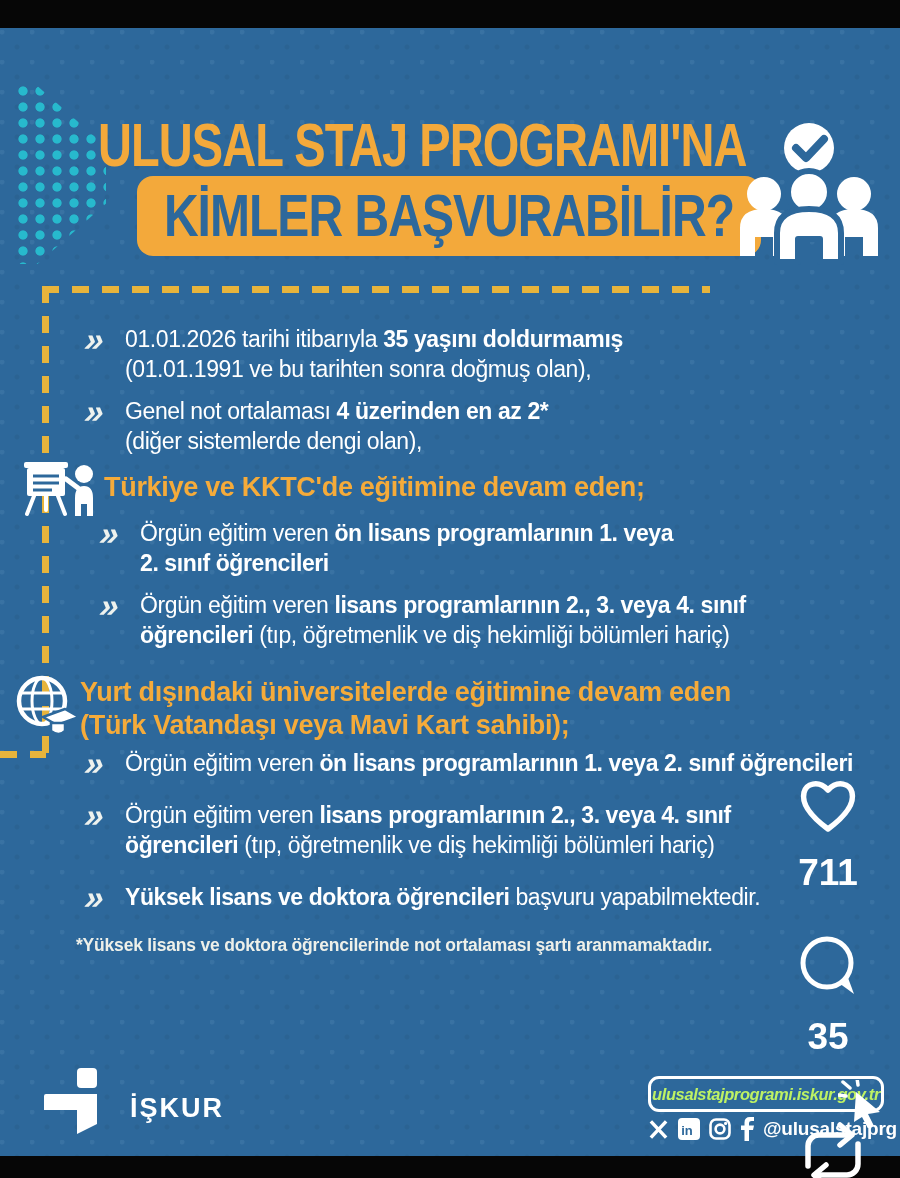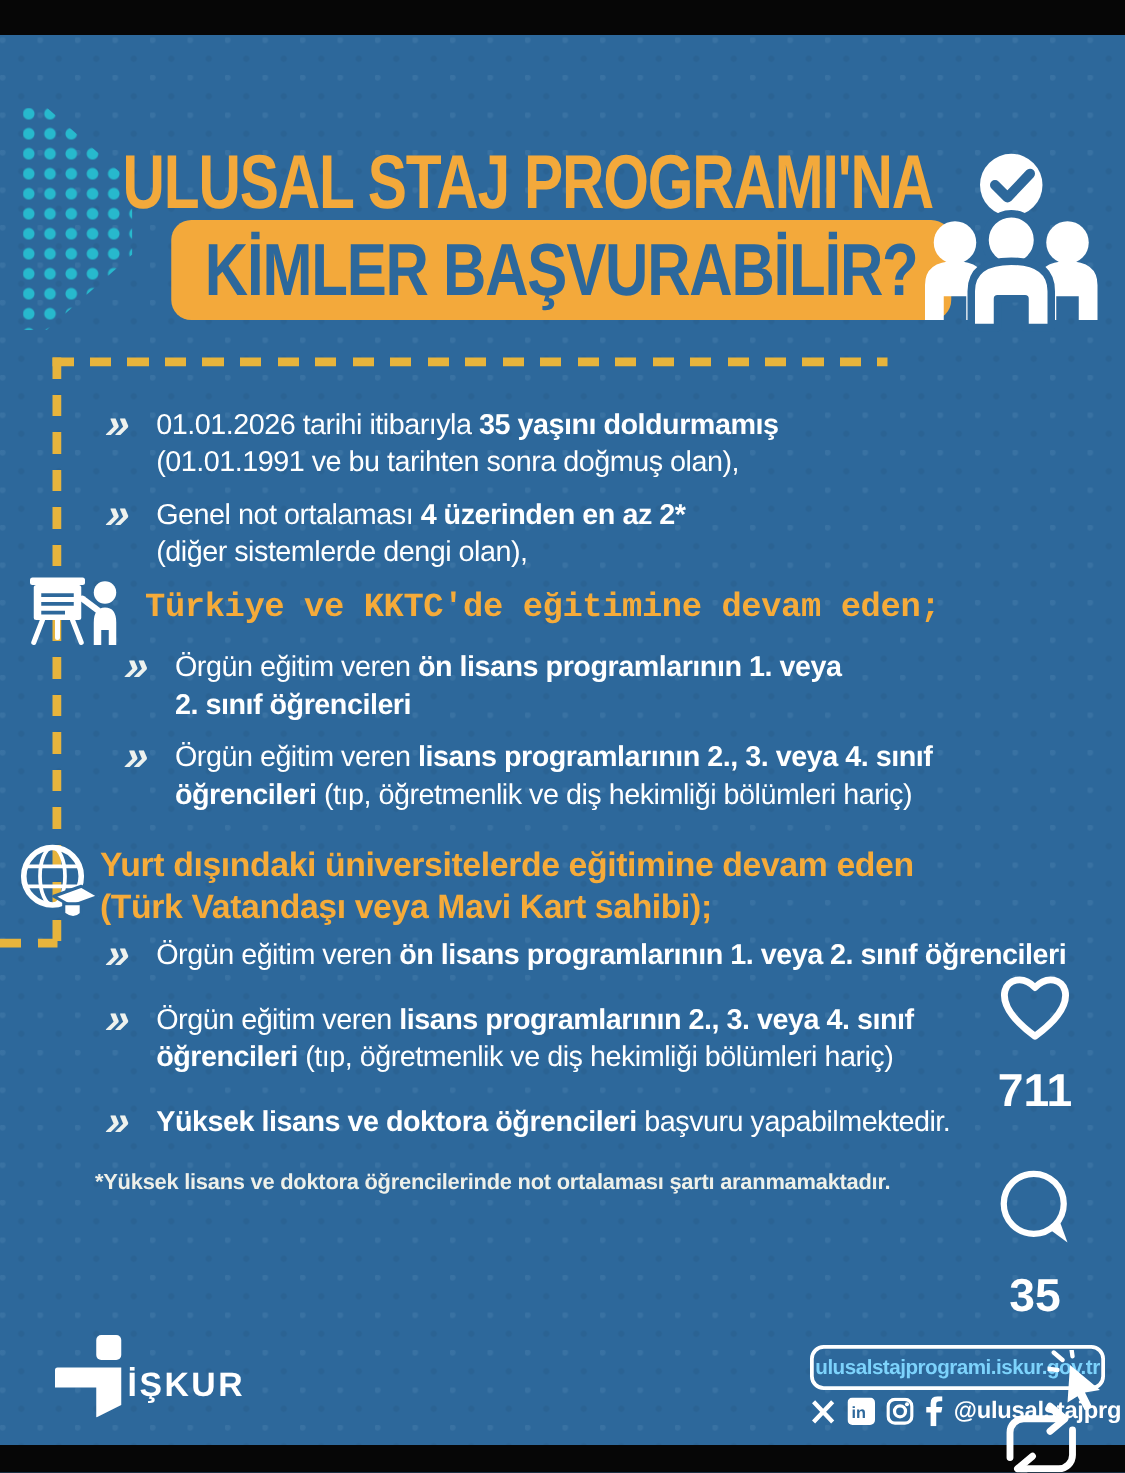--- a/index.html
+++ b/index.html
@@ -48,36 +48,36 @@
   #intro-bullets{left:85px;top:324px;width:720px;}
   #intro-bullets .bullet-row{margin-bottom:12px;}
   #s1-bullets{left:100px;top:518px;width:730px;}
   #s1-bullets .bullet-row{margin-bottom:12px;}
   #s2-bullets{left:85px;top:748px;width:800px;}
   #s2-bullets .bullet-row{margin-bottom:22px;}
 
   
   .sec-heading{color:#f5ab3a;font-weight:700;font-size:27px;line-height:33px;
      letter-spacing:-.3px;white-space:pre-line;}
-  #s1-head{left:116px;top:471px;width:700px;font-family:Liberation Mono, monospace;}
+  #s1-head{left:104px;top:471px;width:700px;}
   #s1-icon{left:22px;top:460px;}
   #s2-head{left:80px;top:676px;width:800px;}
   #s2-icon{left:15px;top:672px;}
 
   
   #footnotes{left:76px;top:934px;width:710px;}
   .footnote{color:#eef0e9;font-weight:700;font-size:17.5px;line-height:23px;
      letter-spacing:-.2px;white-space:pre-wrap;margin-bottom:13px;}
 
   
   #iskur{left:44px;top:1068px;display:flex;align-items:center;}
-  #iskur-text{color:#fff;font-weight:700;font-size:27px;letter-spacing:2px;margin-left:2px;margin-top:14px;}
+  #iskur-text{color:#fff;font-weight:700;font-size:27px;letter-spacing:2px;margin-left:30px;margin-top:14px;}
   #url-box{left:648px;top:1076px;width:236px;height:36px;border:3px solid #fff;border-radius:11px;
      box-sizing:border-box;display:flex;align-items:center;justify-content:center;}
-  #url-box span{color:#7dd3fc;font-weight:700;font-size:16.5px;letter-spacing:-.4px;white-space:nowrap;}
+  #url-box span{color:#bef264;font-weight:700;font-size:16.5px;letter-spacing:-.4px;white-space:nowrap;font-style:italic;}
   #cursor-click{left:838px;top:1080px;}
   #social-row{left:648px;top:1117px;display:flex;align-items:center;gap:9px;}
   #social-handle{color:#fff;font-weight:700;font-size:19px;letter-spacing:-.2px;}
 
   
   .count{color:#ffffff;font-weight:700;font-size:37px;text-align:center;}
   #heart-btn{left:796px;top:776px;}
   #like-count{left:780px;top:852px;width:96px;}
   #bubble-btn{left:798px;top:934px;}
   #comment-count{left:780px;top:1016px;width:96px;}

